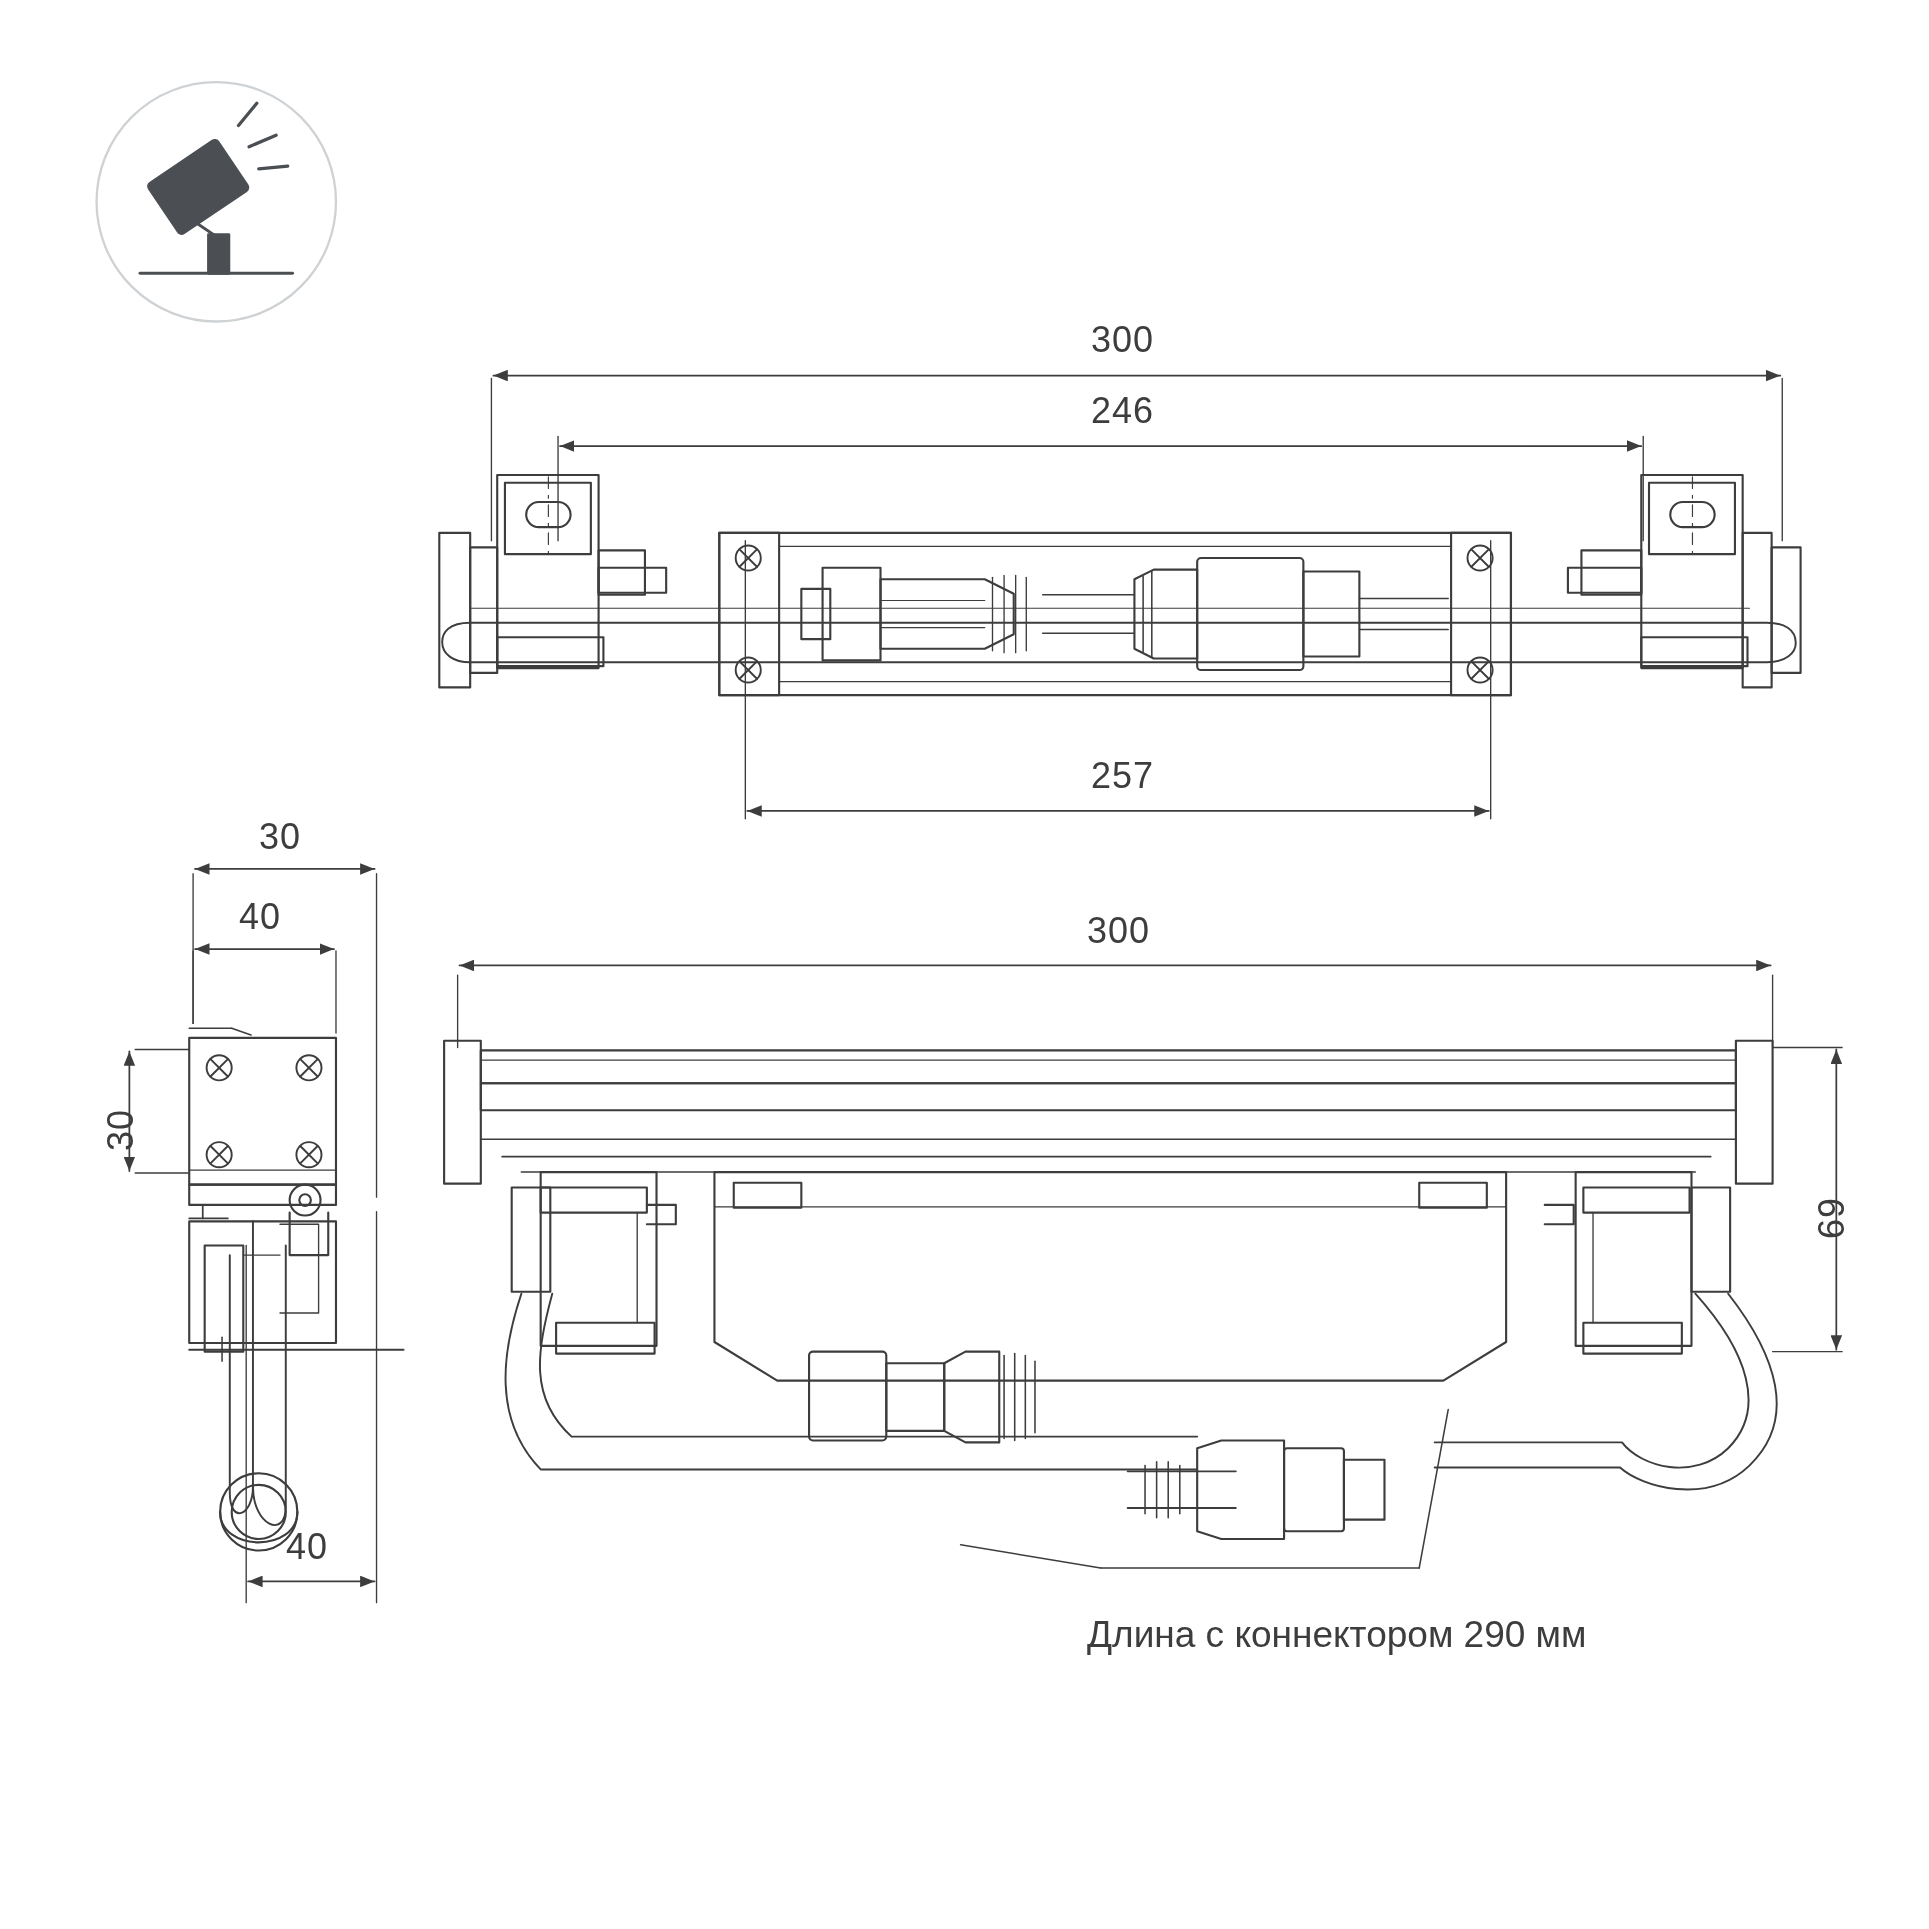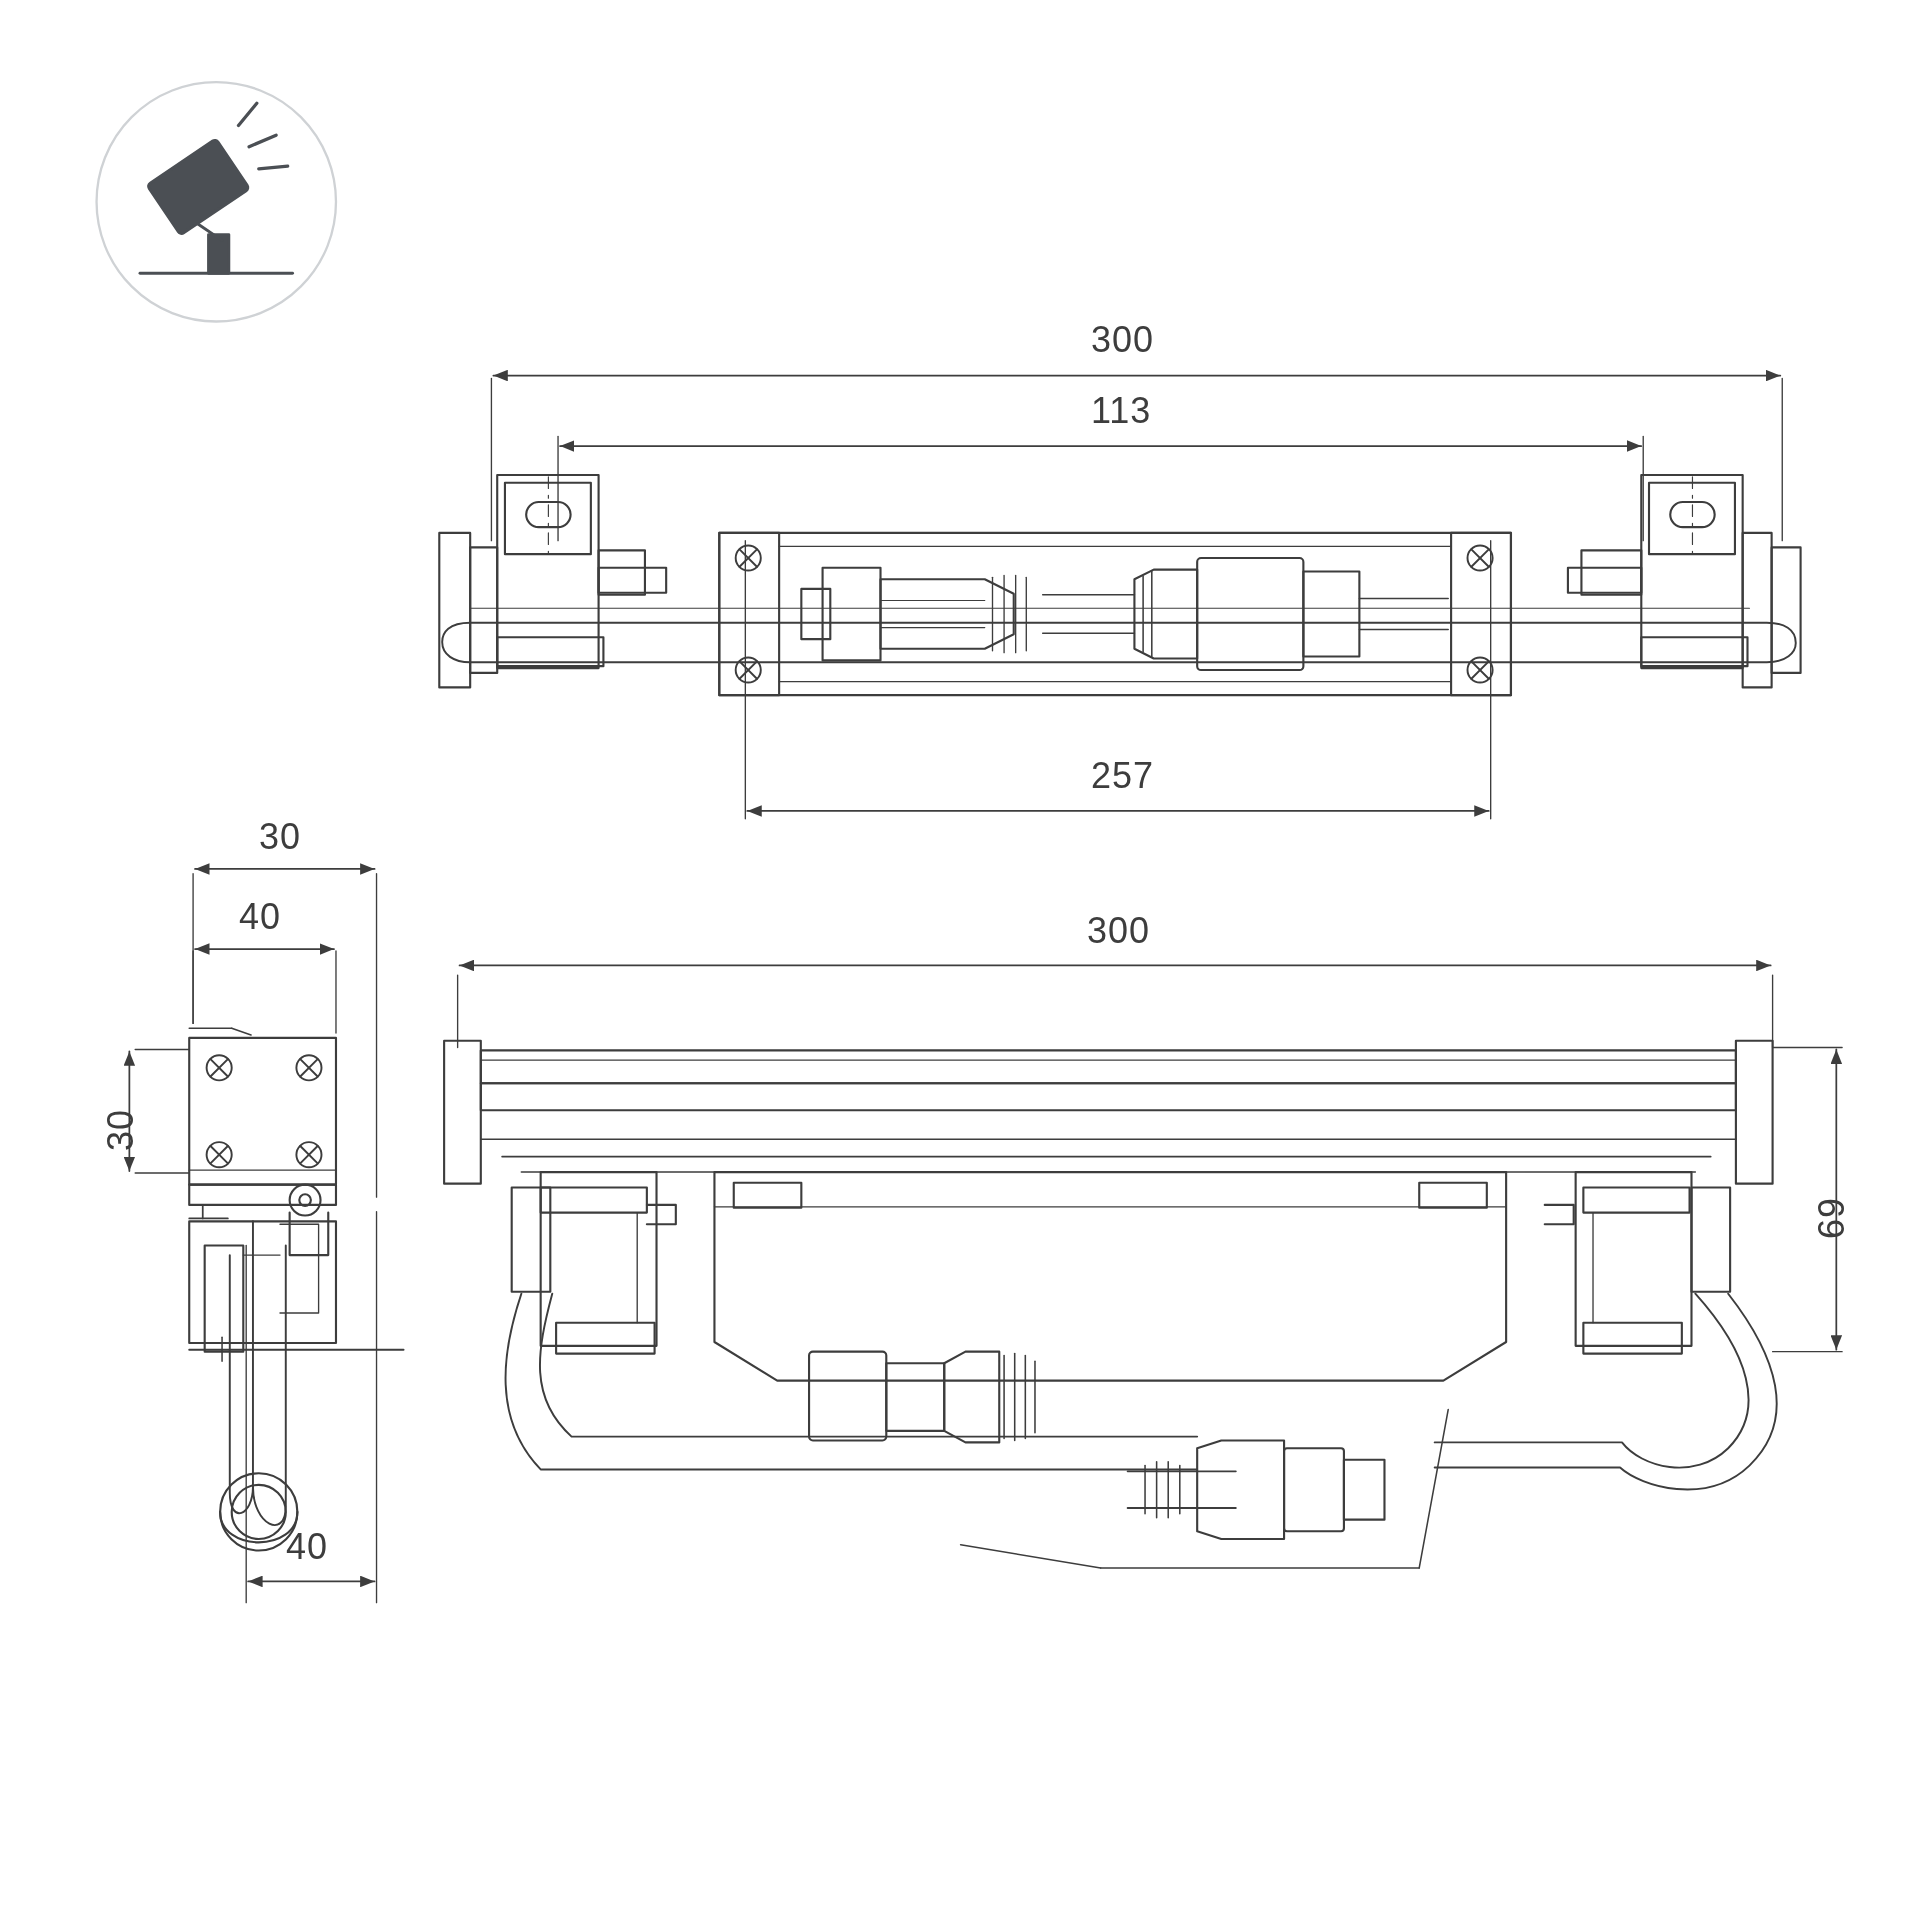--- a/index.html
+++ b/index.html
@@ -266,26 +266,27 @@
         <line x1="1330" y1="1510" x2="1330" y2="1578" stroke-width="1.4"></line>
 
         <path d="M1140,1624 L1470,1624" stroke-width="1.6"></path>
         <path d="M1140,1624 L995,1600" stroke-width="1.6"></path>
         <path d="M1470,1624 L1500,1460" stroke-width="1.6"></path>
       </g>
     </g>
   </svg>
 
   <div class="dim-label" style="left:1091px; top:319px;">300</div>
-  <div class="dim-label" style="left:1091px; top:390px;">113</div>
+  <div class="dim-label" style="left:1091px; top:390px;">246</div>
   <div class="dim-label" style="left:1091px; top:755px;">257</div>
 
   <div class="dim-label" style="left:259px; top:816px;">30</div>
   <div class="dim-label" style="left:239px; top:896px;">40</div>
   <div class="dim-label rot" style="left:100px; top:1151px;">30</div>
   <div class="dim-label" style="left:286px; top:1526px;">40</div>
 
   <div class="dim-label" style="left:1087px; top:910px;">300</div>
   <div class="dim-label rot" style="left:1811px; top:1239px;">69</div>
 
+  <div class="note-label" style="left:1087px; top:1614px;">Длина с коннектором 290 мм</div>
 
 </div>
 
 
 </body></html>

